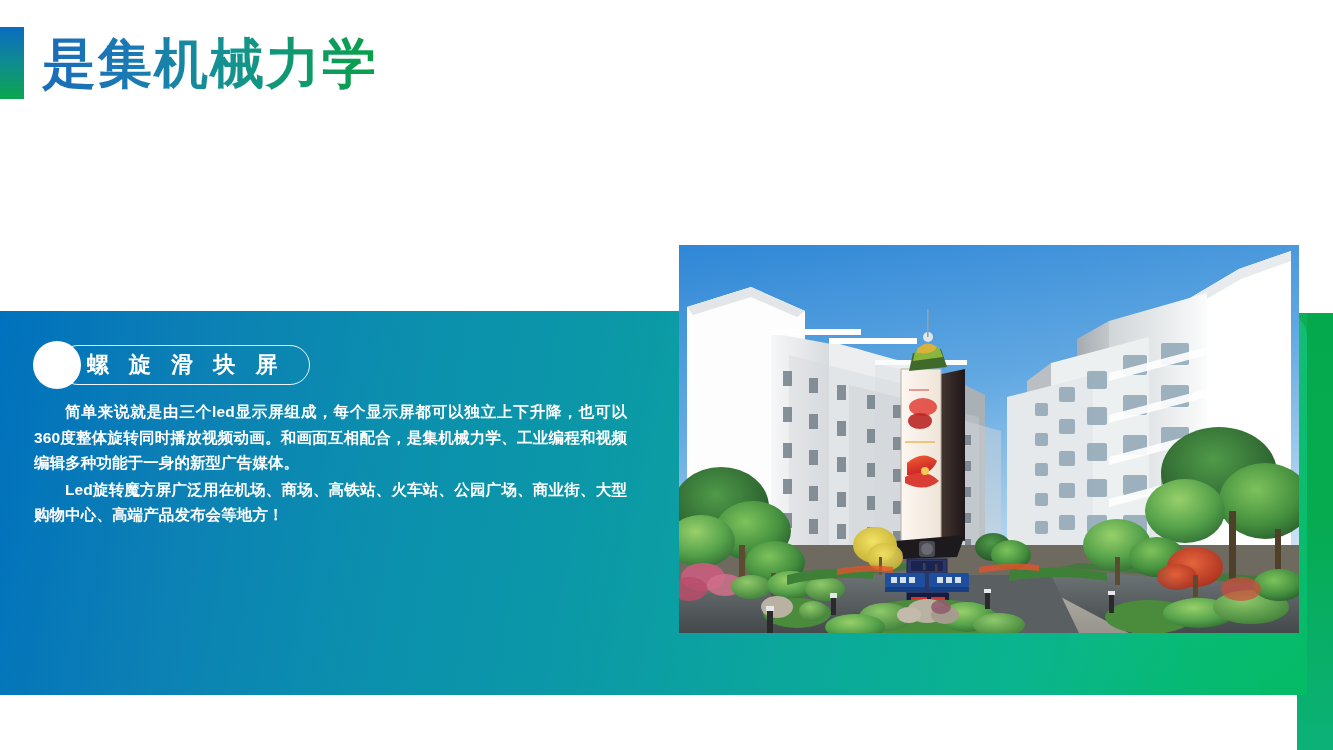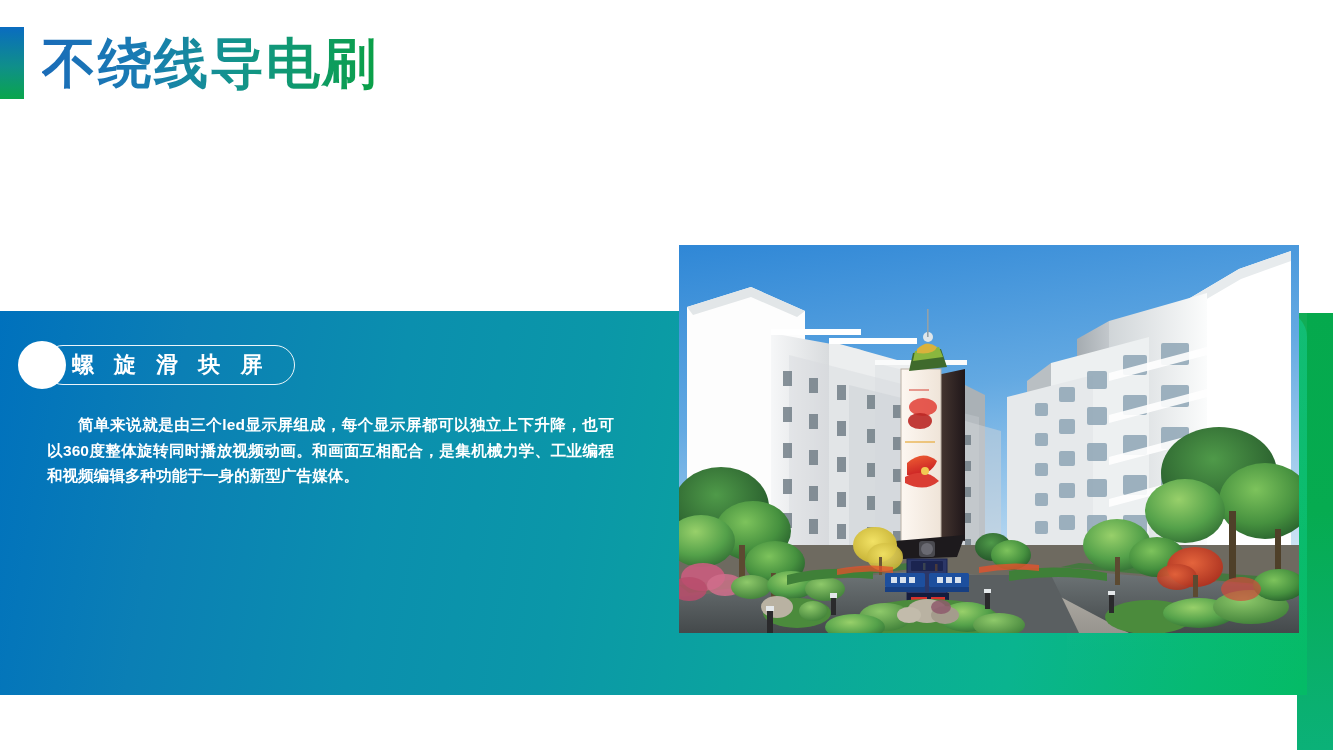--- a/index.html
+++ b/index.html
@@ -82,21 +82,21 @@
     top: 0;
     width: 240px;
     height: 384px;
     background: linear-gradient(180deg, rgba(255,255,255,0.05), rgba(0,0,0,0.0));
     pointer-events: none;
   }
 
   
   #section-badge {
     position: absolute;
-    left: 18px;
+    left: 33px;
     top: 341px;
     width: 290px;
     height: 48px;
   }
   #badge-circle {
     position: absolute;
     left: 0px;
     top: 0px;
     width: 48px;
     height: 48px;
@@ -135,56 +135,57 @@
     top: 398px;
     width: 595px;
     color: #ffffff;
     font-size: 15.5px;
     font-weight: bold;
     line-height: 25.6px;
     text-align: justify;
     letter-spacing: 0.1px;
   }
   #body-copy p {
-    margin: 14px;
+    margin: 1px;
     text-indent: 2em;
   }
 
   
   #scene-photo {
     position: absolute;
     left: 679px;
     top: 245px;
     width: 620px;
     height: 388px;
     overflow: hidden;
     background: #8fc4ea;
   }
   #scene-photo svg { display: block; }
 </style>
 </head>
 <body>
 
 <div id="header-bar">
   <div id="header-accent"></div>
-  <div id="company-title">不绕线导电刷</div>
+  <div id="company-title">是集机械力学</div>
 </div>
 
 <div id="right-green-slab"></div>
 
 <div id="content-panel"></div>
 
 <div id="section-badge">
   <div id="badge-circle"></div>
   <div id="badge-pill"></div>
   <div id="badge-label">螺 旋 滑 块 屏</div>
 </div>
 
 <div id="body-copy">
   <p>简单来说就是由三个led显示屏组成，每个显示屏都可以独立上下升降，也可以360度整体旋转同时播放视频动画。和画面互相配合，是集机械力学、工业编程和视频编辑多种功能于一身的新型广告媒体。</p>
+  <p>Led旋转魔方屏广泛用在机场、商场、高铁站、火车站、公园广场、商业街、大型购物中心、高端产品发布会等地方！</p>
 </div>
 
 <div id="scene-photo">
   <svg width="620" height="388" viewBox="0 0 620 388" xmlns="http://www.w3.org/2000/svg">
     <defs>
       <linearGradient id="skyGrad" x1="0" y1="0" x2="0.25" y2="1">
         <stop offset="0%" stop-color="#2f87d6"></stop>
         <stop offset="45%" stop-color="#63a9e2"></stop>
         <stop offset="100%" stop-color="#d3e7f5"></stop>
       </linearGradient>

